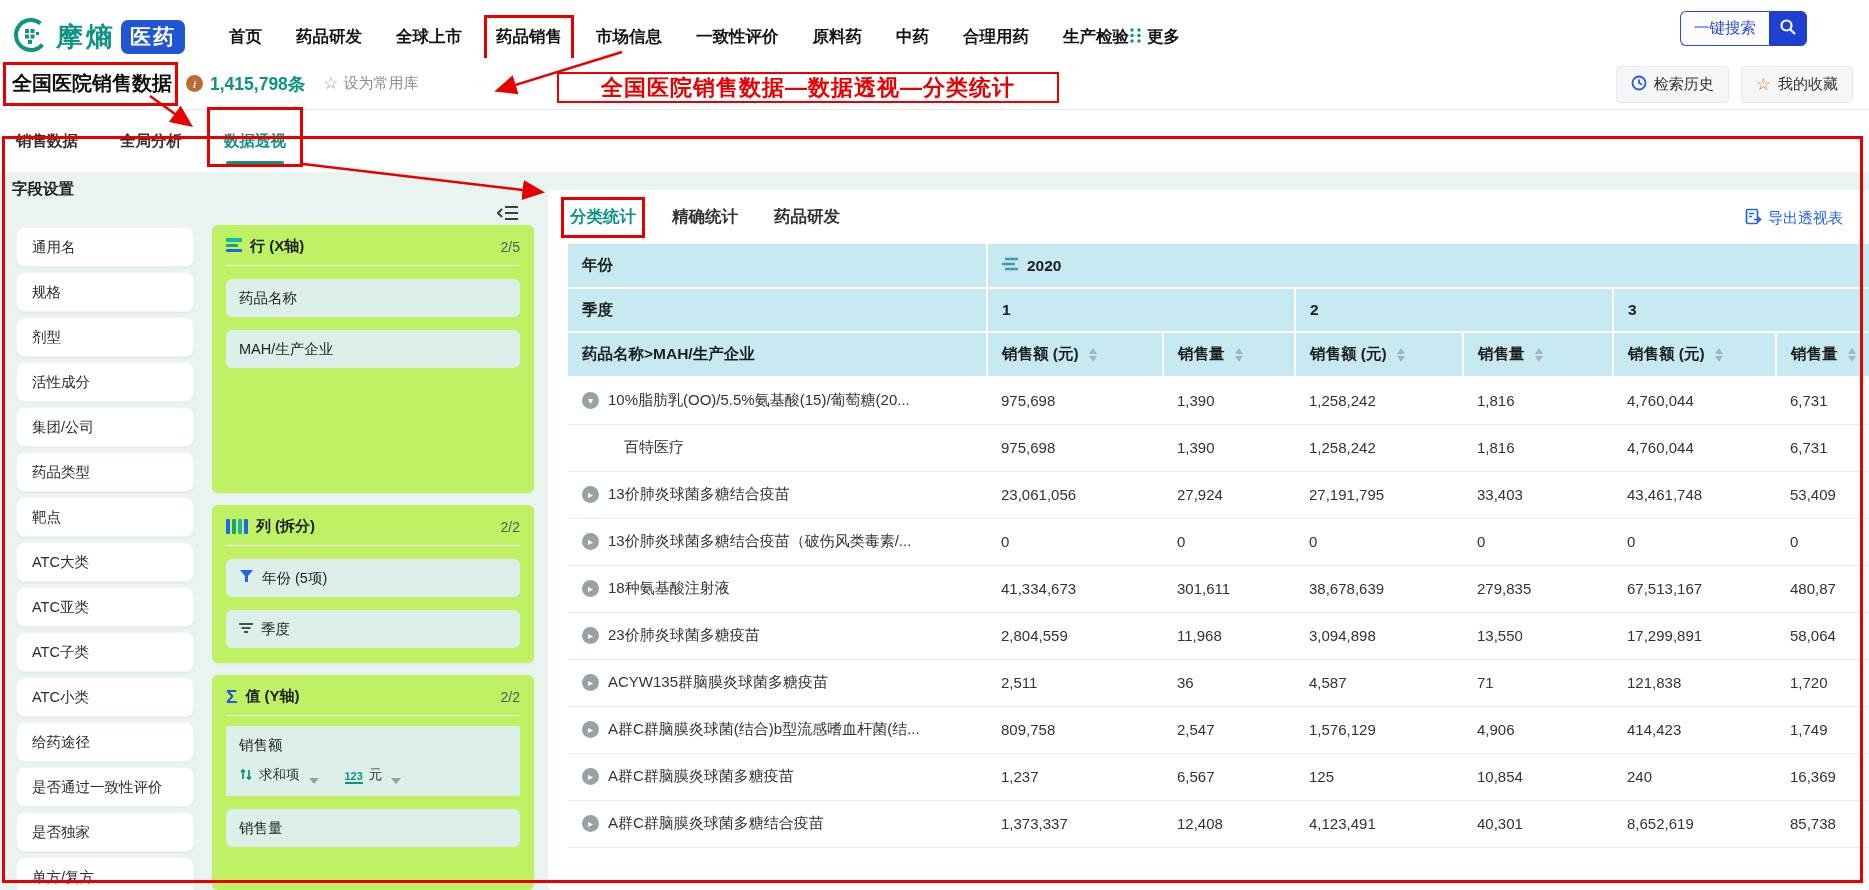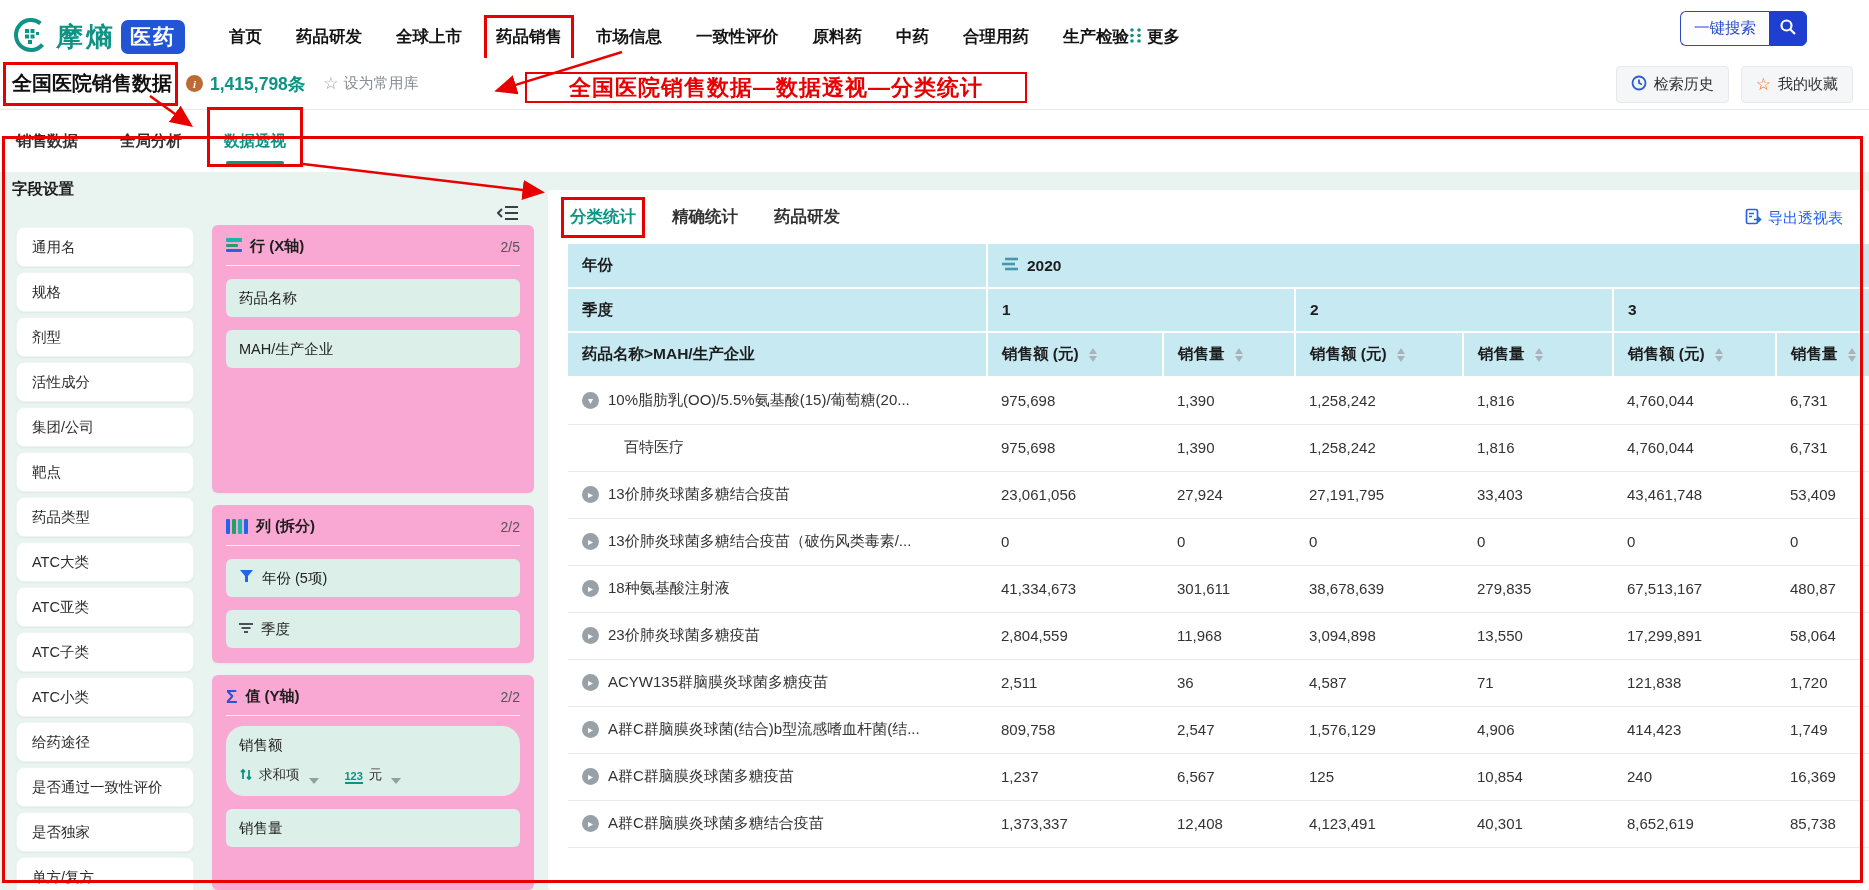--- a/index.html
+++ b/index.html
@@ -56,28 +56,28 @@
   
   .content { position:absolute; left:0; top:172px; width:100%; height:718px; background:#e9f3f0; z-index:4; }
   .fp-title { position:absolute; left:12px; top:7px; font-size:15.5px; font-weight:bold; color:#1c1c1c; }
   .collapse-ic { position:absolute; left:497px; top:32px; cursor:pointer; }
 
   .field-list { position:absolute; left:16px; top:55px; width:178px; }
   .field-pill { height:40px; margin-bottom:5px; background:#fff; border-radius:8px; display:flex; align-items:center;
                 padding-left:15px; font-size:14.5px; color:#2b2b2b; box-shadow:0 1px 2px rgba(60,90,80,.06);
                 border:1px solid #f0f4f3; cursor:grab; white-space:nowrap; }
 
-  .pcard { position:absolute; left:212px; width:322px; background:#f9a8d4; border-radius:6px; padding:12px 14px;
+  .pcard { position:absolute; left:212px; width:322px; background:#bef264; border-radius:6px; padding:12px 14px;
            box-shadow:0 1px 2px rgba(60,90,80,.05); overflow:hidden; }
   .pcard-head { display:flex; align-items:center; gap:8px; padding-bottom:9px; border-bottom:1px solid #f0f2f2; }
   .pcard-title { font-size:15px; font-weight:bold; color:#1e1e1e; }
   .pcard-count { margin-left:auto; font-size:14px; color:#555; }
   .pitem { height:38px; background:#dcefe9; border-radius:6px; display:flex; align-items:center; gap:8px;
            padding:0 13px; font-size:14.5px; color:#222; margin-top:13px; cursor:grab; }
-  .vblock { background:#dcefe9; border-radius:18px; margin-top:10px; padding-bottom:6px; }
+  .vblock { background:#dcefe9; border-radius:2px; margin-top:10px; padding-bottom:6px; }
   .vblock-label { height:38px; display:flex; align-items:center; padding:0 13px; font-size:14.5px; color:#222; }
   .vctrls { display:flex; align-items:center; padding:2px 13px 6px; gap:26px; }
   .vctrl { display:flex; align-items:flex-end; gap:6px; font-size:13.5px; color:#333; cursor:pointer; }
   .caret { width:0; height:0; border-left:5px solid transparent; border-right:5px solid transparent;
            border-top:6px solid #8fa39e; margin-left:3px; }
   .ic-123 { font-size:11px; font-weight:bold; color:#0e9384; border-bottom:2px solid #0e9384; line-height:11px; }
 
   .bars-h span { display:block; height:3.2px; margin-bottom:2.2px; border-radius:1px; }
   .bars-v { display:flex; gap:2.5px; align-items:flex-end; height:15px; }
   .bars-v span { width:3.6px; border-radius:1px; }
@@ -107,21 +107,21 @@
   .pivot tbody td { height:47px; border-bottom:1px solid #e8eaec; font-size:15px; color:#333; padding:0 14px; }
   .pivot tbody tr.child td { border-top:1.5px solid #4a90d9; }
   .namecell { display:flex; align-items:center; gap:9px; }
   tr.child .namecell { padding-left:42px; }
   .expander { flex:0 0 auto; width:17px; height:17px; border-radius:50%; background:#98a1a8; color:#fff;
               display:inline-flex; align-items:center; justify-content:center; font-size:10px; cursor:pointer; }
   .rname { overflow:hidden; white-space:nowrap;text-align:center; }
 
   
   .anno { pointer-events:none; z-index:60; }
-  .red-flow { position:absolute; left:525px; top:72px; width:502px; height:31px; border:2.5px solid #e80000;
+  .red-flow { position:absolute; left:557px; top:72px; width:502px; height:31px; border:2.5px solid #e80000;
               color:#e80000; font-size:22px; font-weight:bold; display:flex; align-items:center;
               justify-content:center; letter-spacing:1px; background:transparent; }
   .big-red-box { position:absolute; left:2px; top:136px; width:1861px; height:747px; border:3px solid #e80000; }
   .arrows { position:absolute; left:0; top:0; width:1869px; height:890px; }
 </style>
 </head>
 <body>
 
 <div class="stage">
 
@@ -224,22 +224,22 @@
         <polyline points="5,5 1,9 5,13" fill="none"></polyline>
       </svg>
     </span>
 
     <div class="field-list" id="field-list">
         <div class="field-pill">通用名</div>
         <div class="field-pill">规格</div>
         <div class="field-pill">剂型</div>
         <div class="field-pill">活性成分</div>
         <div class="field-pill">集团/公司</div>
+        <div class="field-pill">药品类型</div>
         <div class="field-pill">靶点</div>
-        <div class="field-pill">药品类型</div>
         <div class="field-pill">ATC大类</div>
         <div class="field-pill">ATC亚类</div>
         <div class="field-pill">ATC子类</div>
         <div class="field-pill">ATC小类</div>
         <div class="field-pill">给药途径</div>
         <div class="field-pill">是否通过一致性评价</div>
         <div class="field-pill">是否独家</div>
         <div class="field-pill">单方/复方</div>
       </div>
 

